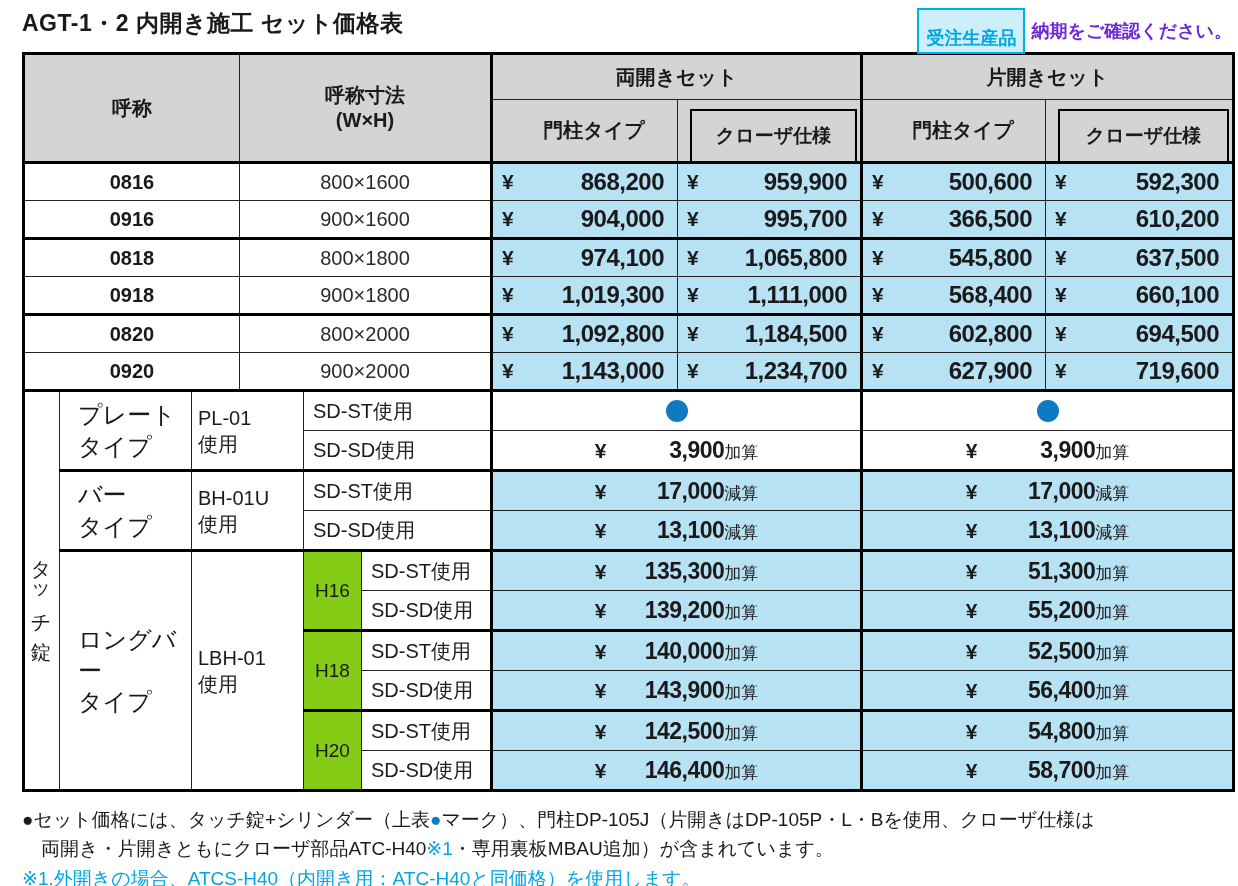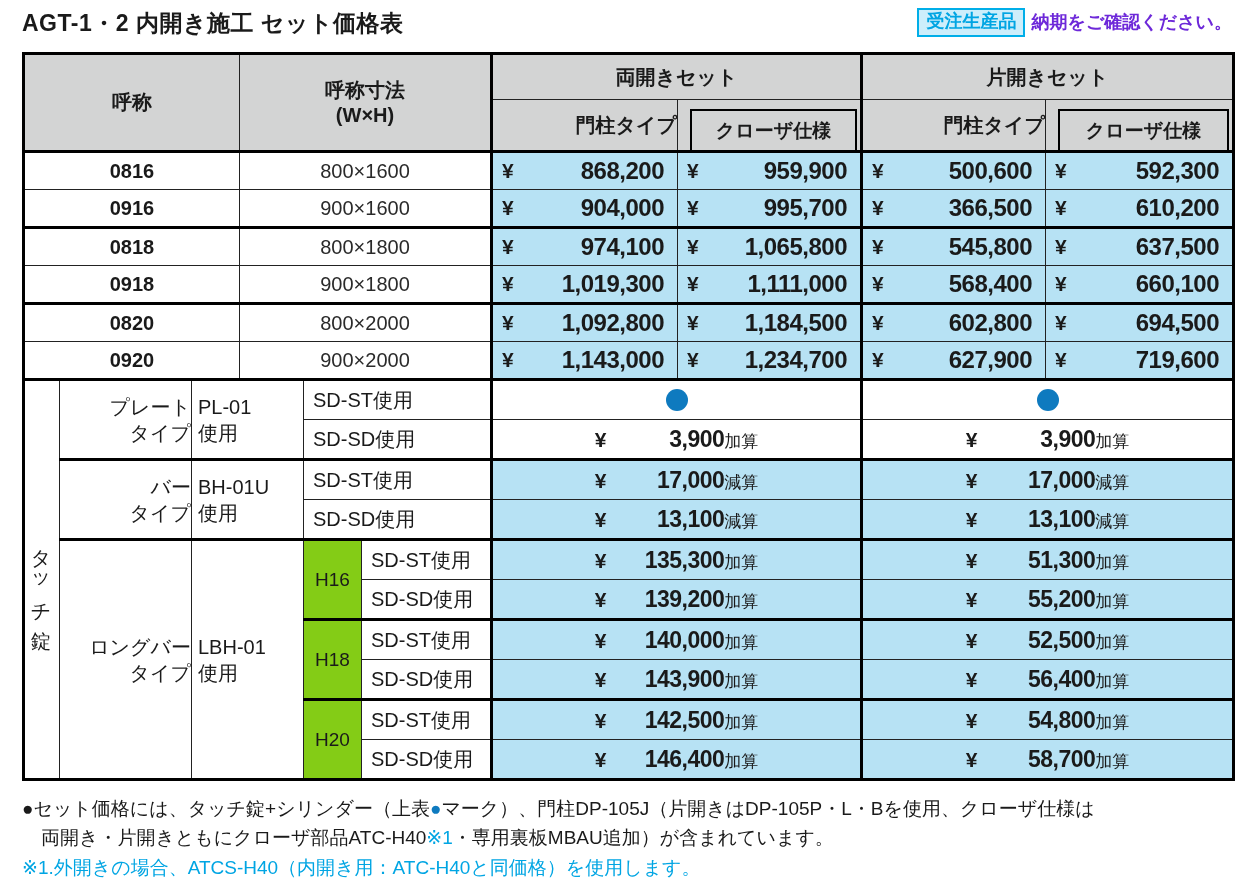--- a/index.html
+++ b/index.html
@@ -10,59 +10,59 @@
     width: 1238px;
   }
   .page { padding: 8px 6px 10px 22px; width: 1238px; }
 
   
   .titlebar { display: flex; align-items: flex-start; justify-content: space-between; margin-bottom: 10px; height: 34px; }
   .title { font-size: 23px; font-weight: bold; letter-spacing: 0.5px; }
   .badge-wrap { display: flex; align-items: center; gap: 6px; padding-right: 0; }
   .badge {
     display: inline-block; border: 2px solid #00aee8; background: #cdeefb;
-    color: #00a5e3; font-size: 18px; font-weight: 600; padding: 1px 7px 2px 7px; line-height: 1.2;
+    color: #00a5e3; font-size: 18px; font-weight: 600; padding: 18px 7px 2px 7px; line-height: 1.2;
   }
   .badge-note { font-size: 18px; font-weight: 600; color: #6d28d9; }
 
   
   table { border-collapse: collapse; table-layout: fixed; width: 1210px; border: 3px solid #000; }
   th, td { border: 1px solid #222; vertical-align: middle; overflow: hidden; }
   thead th { background: #d3d4d4; font-weight: 600; }
   .h1 th { height: 46px; font-size: 20px; }
   .h2 th { height: 50px; font-size: 20px; }
   .thickB { border-bottom: 3px solid #000 !important; }
   .vT { border-left: 3px solid #000 !important; }
   .gTop td { border-top: 3px solid #000; }
   .gTopCells { border-top: 3px solid #000 !important; }
 
-  th.postCell { text-align: right; padding-left: 18px; font-size: 20px; }
+  th.postCell { text-align: center; padding-left: 18px; font-size: 20px; }
   th.closerCell { padding: 0; }
   .closerBox {
     border: 2px solid #000; border-bottom: none;
-    margin: 9px 3px 0 12px; height: 41px;
+    margin: 9px 3px 0 12px; height: 52px;
     display: flex; align-items: center; justify-content: center;
     font-size: 19px; font-weight: 600;
   }
   .sizeHeadLine { line-height: 1.25; font-size: 20px; }
 
   
   .sizeRow td { height: 38px; }
   td.nameCell { text-align: center; font-weight: bold; font-size: 20px; background: #fff; }
   td.dimCell  { text-align: center; font-weight: normal; font-size: 20px; color: #2a2a2a; background: #fff; }
   td.priceCell { background: #b7e2f4; padding: 0; }
   .price { display: flex; justify-content: space-between; align-items: center; padding: 0 13px 0 9px; width: 100%; }
   .price .yen { font-size: 21px; font-weight: bold; }
   .price .num { font-size: 24px; font-weight: bold; letter-spacing: -0.5px; }
 
   
   .touchRow td { height: 40px; }
   td.touchCol { text-align: center; background: #fff; }
   .vertical { writing-mode: vertical-rl; text-orientation: upright; font-size: 20px; font-weight: normal; letter-spacing: 4px; display: inline-block; }
-  td.typeCell { text-align: right; padding-left: 18px; font-size: 20px; line-height: 1.3; background: #fff; }
+  td.typeCell { text-align: left; padding-left: 18px; font-size: 24px; line-height: 1.3; background: #fff; }
   td.modelCell { text-align: left; padding-left: 6px; font-size: 20px; line-height: 1.3; background: #fff; }
   td.hCell { text-align: center; font-size: 19px; background: #84cc16; }
   td.lockLabel { text-align: left; padding-left: 9px; font-size: 20px; background: #fff; }
   td.amtCell { padding: 0; }
   td.bgWhite { background: #ffffff; }
   td.bgBlue { background: #b7e2f4; }
   .amt { display: flex; justify-content: center; align-items: baseline; width: 100%; }
   .amt .yen { font-size: 21px; font-weight: bold; }
   .amt .num { font-size: 23px; font-weight: bold; letter-spacing: -0.5px; min-width: 118px; text-align: right; }
   .amt .sfx { font-size: 17px; font-weight: normal; padding-left: 0; }

